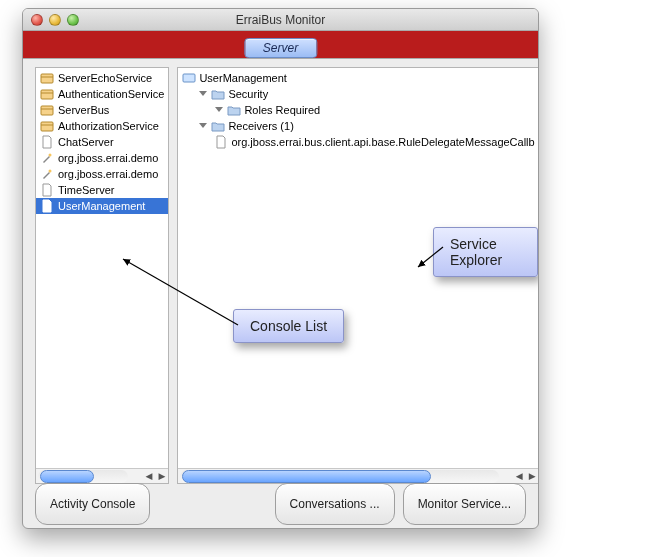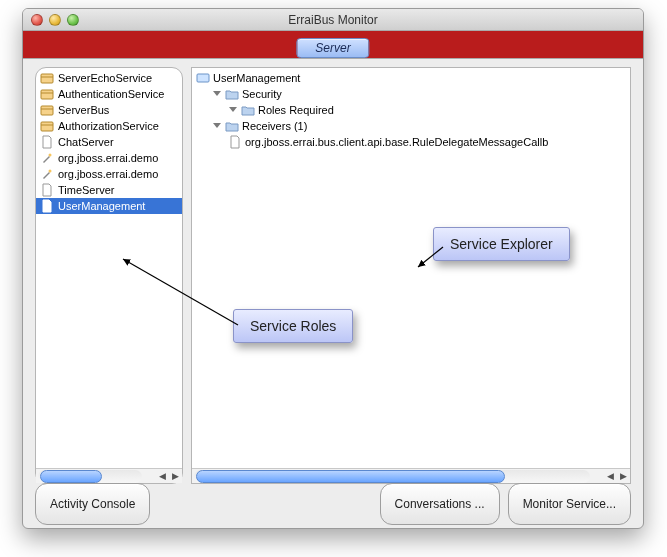--- a/index.html
+++ b/index.html
@@ -7,21 +7,21 @@
     font-family: "Lucida Grande", "Helvetica Neue", Arial, sans-serif;
     font-size: 11px;
     background: #fff;
     width: 667px;
     height: 557px;
     position: relative;
   }
   .window {
     position: absolute;
     left: 22px; top: 8px;
-    width: 622px; height: 521px;
+    width: 517px; height: 521px;
     border: 1px solid #9a9a9a;
     border-radius: 6px;
     background: #ededed;
     box-shadow: 0 10px 24px rgba(0,0,0,0.35);
     overflow: hidden;
   }
   .titlebar {
     height: 22px;
     background: linear-gradient(#e9e9e9, #cfcfcf);
     border-bottom: 1px solid #aaa;
@@ -62,21 +62,21 @@
     background: transparent;
   }
   .panes { display: flex; gap: 8px; height: 100%; }
   .pane {
     background: #fff;
     border: 1px solid #b5b5b5;
     border-radius: 0;
     position: relative;
     display: flex; flex-direction: column;
   }
-  .pane.left { width: 148px; border-radius: 11px; }
+  .pane.left { width: 148px; }
   .pane.right { flex: 1; }
 
   .list { flex: 1; overflow: hidden; padding: 2px 0 0 0; }
   .list-item {
     display: flex; align-items: center; gap: 4px;
     padding: 1px 4px;
     white-space: nowrap;
     cursor: default;
   }
   .list-item.selected {
@@ -301,21 +301,21 @@
   </div>
 
   <div class="bottombar">
     <div class="btn">Activity Console</div>
     <div class="spacer"></div>
     <div class="btn" style="margin-right:8px">Conversations ...</div>
     <div class="btn">Monitor Service...</div>
   </div>
 
   <div class="callout" style="left:410px; top:218px;">Service Explorer</div>
-  <div class="callout" style="left:210px; top:300px;">Service Roles</div>
+  <div class="callout" style="left:210px; top:300px;">Console List</div>
 
   <svg class="anno" style="left:0;top:0;width:623px;height:521px">
     <defs>
       <marker id="ah" markerWidth="8" markerHeight="8" refX="6" refY="3" orient="auto">
         <path d="M0,0 L6,3 L0,6 z" fill="#000"></path>
       </marker>
     </defs>
     <line x1="420" y1="238" x2="395" y2="258" stroke="#000" stroke-width="1.2" marker-end="url(#ah)"></line>
     <line x1="215" y1="316" x2="100" y2="250" stroke="#000" stroke-width="1.2" marker-end="url(#ah)"></line>
   </svg>

